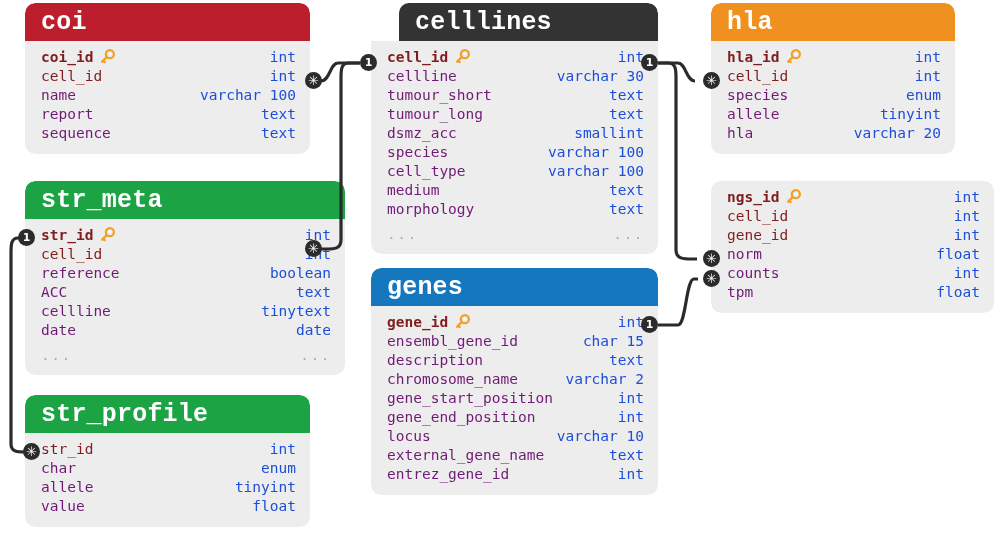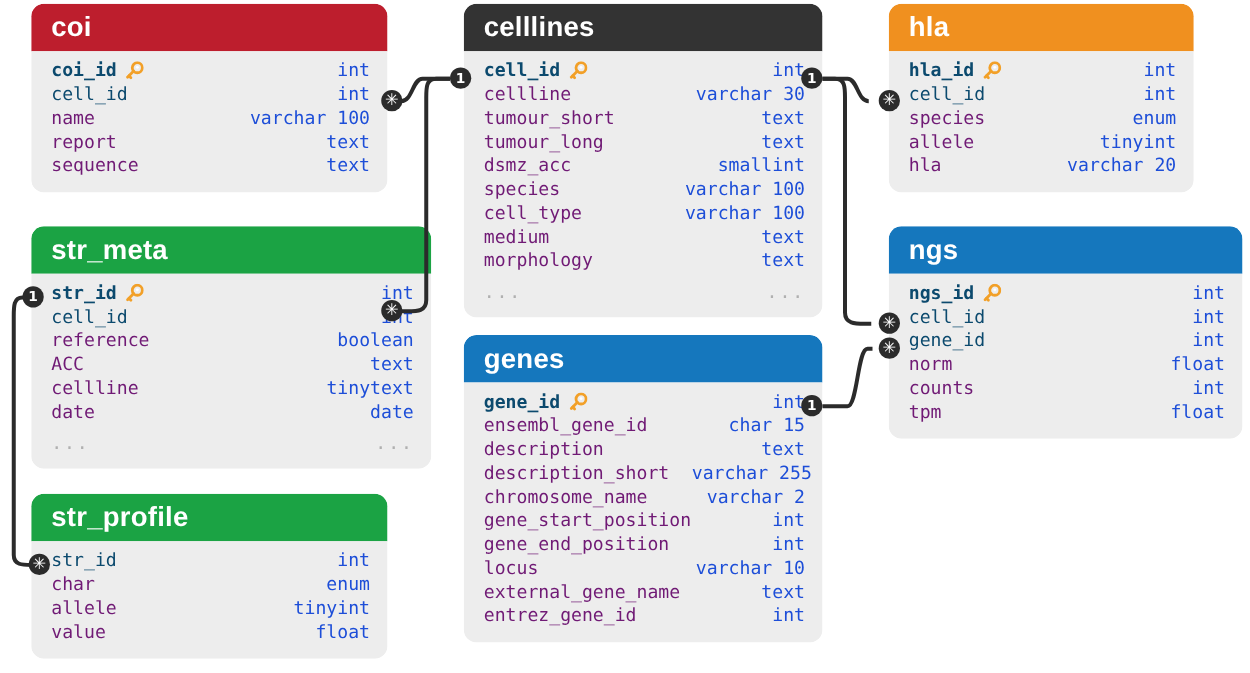--- a/index.html
+++ b/index.html
@@ -5,28 +5,28 @@
   html,body{margin:0;padding:0;background:#ffffff;}
   body{width:1000px;height:538px;position:relative;overflow:hidden;
        font-family:"DejaVu Sans Mono","Liberation Mono",monospace;}
 
   .erd{position:absolute;inset:0;}
 
   
   .table{position:absolute;border-radius:10px;overflow:hidden;}
   .thead{height:38px;border-radius:10px 10px 0 0;display:flex;align-items:center;
          padding:0 0 0 16px;box-sizing:border-box;}
-  .tname{color:#ffffff;font-weight:bold;font-size:22px;letter-spacing:.2px;
-         font-family:Liberation Sans, sans-serif;}
+  .tname{color:#ffffff;font-weight:bold;font-size:25px;letter-spacing:.2px;
+         font-family:Liberation Mono, monospace;}
   .tbody{background:#ededed;border-radius:0 0 10px 10px;padding:6px 0 12px 0;}
 
   .row{display:flex;align-items:center;height:19px;padding:0 14px 0 16px;
        box-sizing:border-box;font-size:14.5px;white-space:nowrap;}
   .cname{color:#701a75;}
-  .row.pk .cname,.row.fk .cname{color:#0c4a6e;font-weight:bold;}
+  .row.pk .cname,.row.fk .cname{color:#7f1d1d;font-weight:bold;}
   .row.fk .cname{font-weight:normal;}
   .ctype{margin-left:auto;color:#1d4ed8;padding-left:18px;}
   .row.dots{height:24px;align-items:flex-end;}
   .row.dots .cname,.row.dots .ctype{color:#b0b0b0;letter-spacing:1.5px;}
 
   .keyicon{margin-left:7px;display:inline-flex;align-items:center;}
 
   
   .marker{position:absolute;width:17px;height:17px;border-radius:50%;
           background:#2b2b2b;display:flex;align-items:center;justify-content:center;
@@ -165,21 +165,21 @@
           <span class="ctype">tinyint</span>
         </div>
         <div class="row">
           <span class="cname">value</span>
           <span class="ctype">float</span>
         </div>
       </div>
   </div>
 
   <div class="table" style="left:371px;top:3px;width:287px;">
-    <div class="thead" style="background:#333333;">
+    <div class="thead" style="background:#333333;margin-left:28px;">
       <span class="tname">celllines</span>
     </div>
     <div class="tbody">
         <div class="row pk">
           <span class="cname">cell_id</span>
           <span class="keyicon">
             <svg width="15" height="15" viewBox="0 0 16 16" aria-hidden="true">
               <circle cx="10.5" cy="5.5" r="4.3" fill="none" stroke="#f2a028" stroke-width="2.4"></circle>
               <circle cx="10.5" cy="5.2" r="1.25" fill="#ffffff"></circle>
               <path d="M7.4 8.4 L2.2 13.6" stroke="#f2a028" stroke-width="2.4" stroke-linecap="round"></path>
@@ -246,24 +246,20 @@
         </div>
         <div class="row">
           <span class="cname">ensembl_gene_id</span>
           <span class="ctype">char 15</span>
         </div>
         <div class="row">
           <span class="cname">description</span>
           <span class="ctype">text</span>
         </div>
         <div class="row">
-          <span class="cname">description_short</span>
-          <span class="ctype">varchar 255</span>
-        </div>
-        <div class="row">
           <span class="cname">chromosome_name</span>
           <span class="ctype">varchar 2</span>
         </div>
         <div class="row">
           <span class="cname">gene_start_position</span>
           <span class="ctype">int</span>
         </div>
         <div class="row">
           <span class="cname">gene_end_position</span>
           <span class="ctype">int</span>
@@ -313,23 +309,20 @@
           <span class="ctype">tinyint</span>
         </div>
         <div class="row">
           <span class="cname">hla</span>
           <span class="ctype">varchar 20</span>
         </div>
       </div>
   </div>
 
   <div class="table" style="left:711px;top:181px;width:283px;">
-    <div class="thead" style="background:#1577bd;">
-      <span class="tname">ngs</span>
-    </div>
     <div class="tbody">
         <div class="row pk">
           <span class="cname">ngs_id</span>
           <span class="keyicon">
             <svg width="15" height="15" viewBox="0 0 16 16" aria-hidden="true">
               <circle cx="10.5" cy="5.5" r="4.3" fill="none" stroke="#f2a028" stroke-width="2.4"></circle>
               <circle cx="10.5" cy="5.2" r="1.25" fill="#ffffff"></circle>
               <path d="M7.4 8.4 L2.2 13.6" stroke="#f2a028" stroke-width="2.4" stroke-linecap="round"></path>
               <path d="M3.4 12.4 L5.0 14.0" stroke="#f2a028" stroke-width="2.4" stroke-linecap="round"></path>
             </svg>

